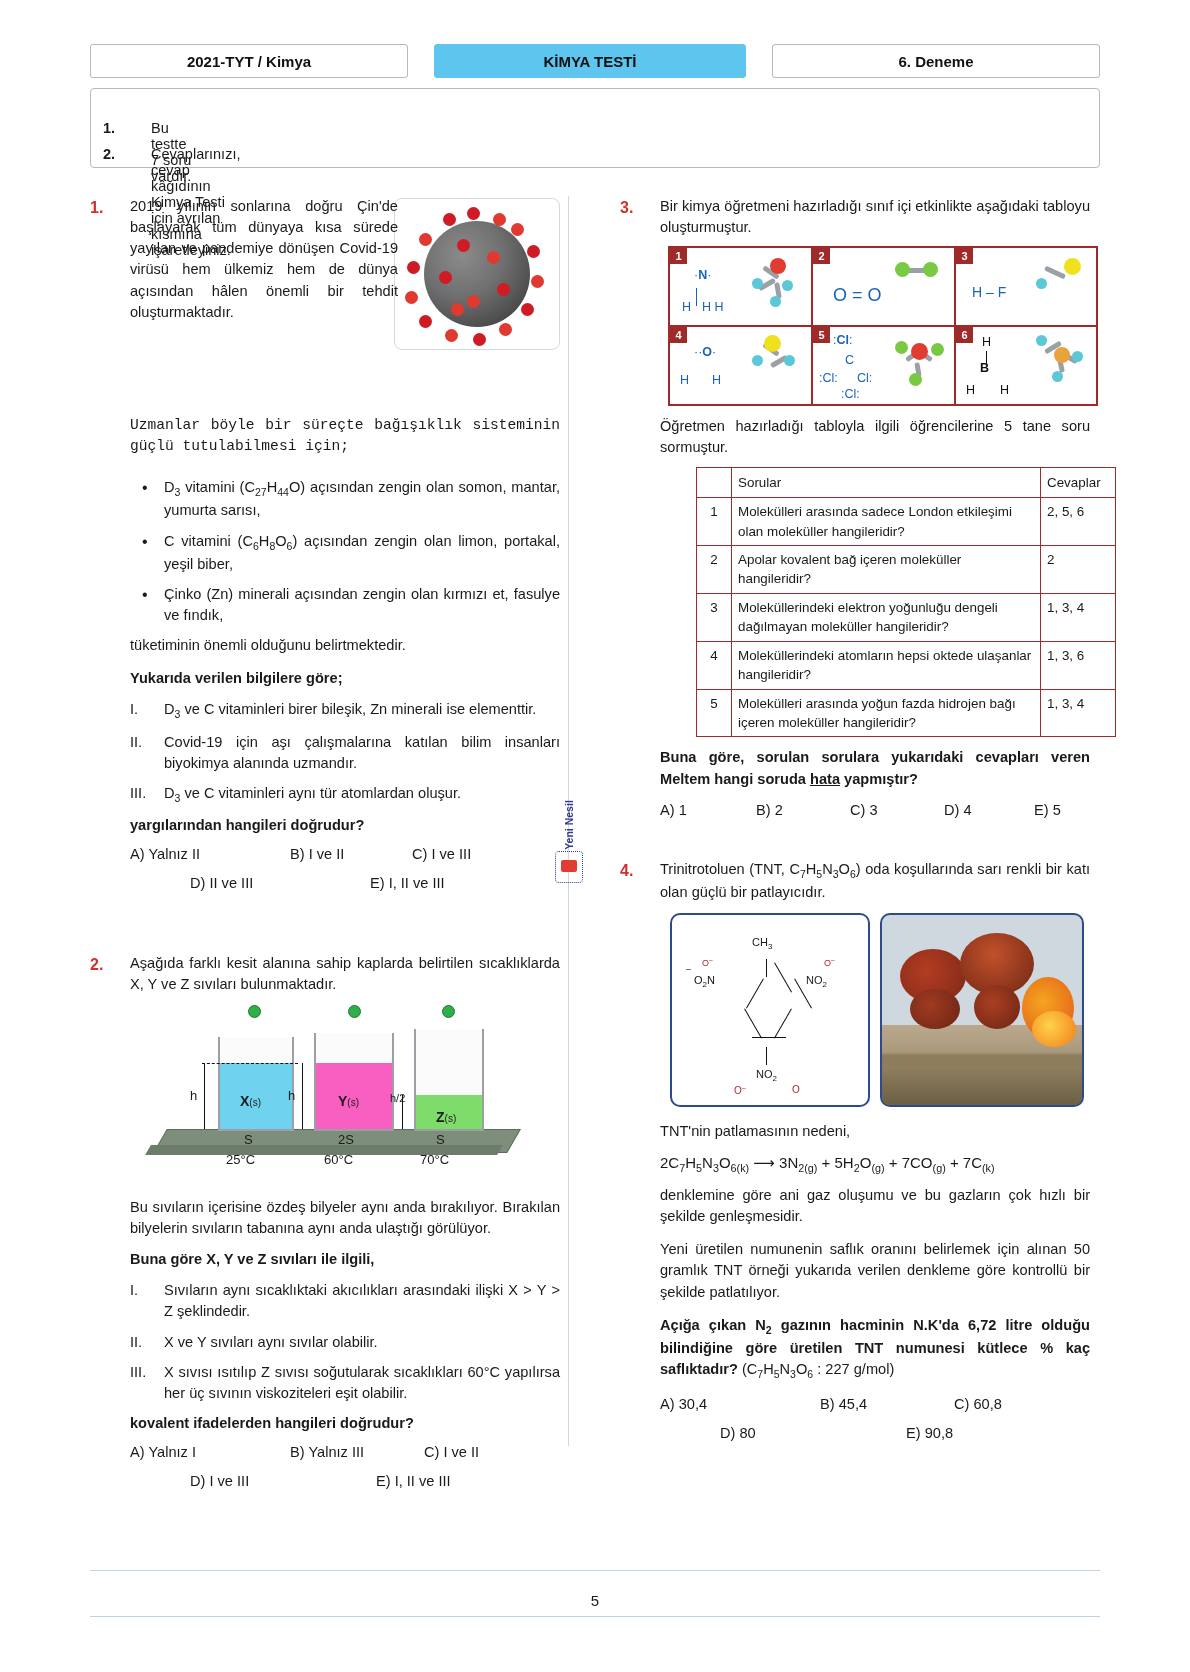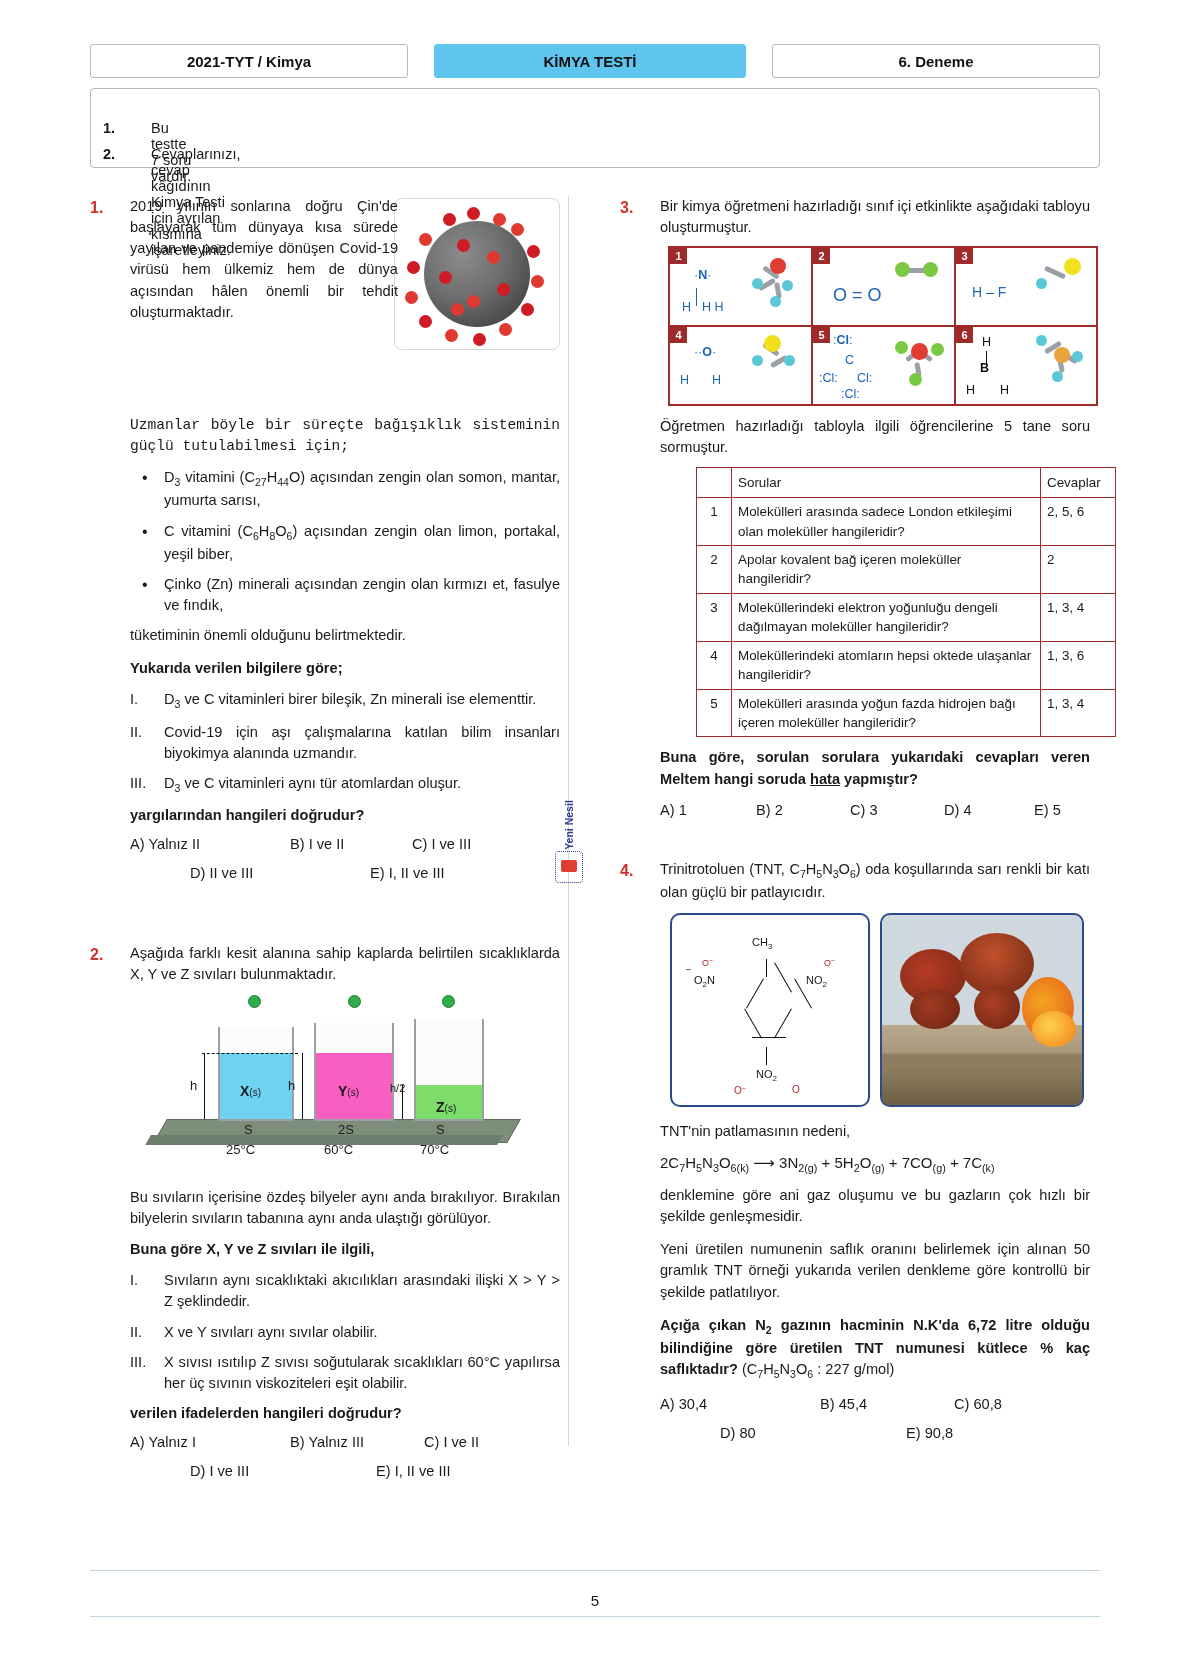--- a/index.html
+++ b/index.html
@@ -46,21 +46,21 @@
   .qbody { position:relative; margin-left:40px; }
 
   .justify { text-align:justify; }
   .bold { font-weight:bold; }
   sub { font-size:0.72em; }
   sup { font-size:0.72em; }
 
   .block { position:relative; margin-bottom:10px; }
 
   
-  ul.bul { list-style:none; margin:10px 0 4px 0; padding:0; }
+  ul.bul { list-style:none; margin:20px 0 4px 0; padding:0; }
   ul.bul li { position:relative; padding-left:34px; margin-bottom:9px; text-align:justify; }
   ul.bul li:before { content:"•"; position:absolute; left:12px; top:-1px; font-size:16px; }
 
   
   ol.rom { list-style:none; margin:6px 0 4px 0; padding:0; }
   ol.rom li { position:relative; padding-left:34px; margin-bottom:9px; text-align:justify; }
   ol.rom li .rm { position:absolute; left:0; top:0; }
 
   .opts { margin-top:8px; }
   .opt-row { display:flex; margin-bottom:8px; }
@@ -323,21 +323,21 @@
 
         <ol class="rom" style="margin-top:10px;">
           <li><span class="rm">I.</span>
             <span>Sıvıların aynı sıcaklıktaki akıcılıkları arasındaki ilişki X &gt; Y &gt; Z şeklindedir.</span></li>
           <li><span class="rm">II.</span>
             <span>X ve Y sıvıları aynı sıvılar olabilir.</span></li>
           <li><span class="rm">III.</span>
             <span>X sıvısı ısıtılıp Z sıvısı soğutularak sıcaklıkları 60°C yapılırsa her üç sıvının viskoziteleri eşit olabilir.</span></li>
         </ol>
 
-        <div class="bold" style="margin-top:8px;">verilen ifadelerden hangileri doğrudur?</div>
+        <div class="bold" style="margin-top:8px;">kovalent ifadelerden hangileri doğrudur?</div>
 
         <div class="opts">
           <div class="opt-row">
             <span class="opt" style="width:160px;">A) Yalnız I</span>
             <span class="opt" style="width:134px;">B)  Yalnız III</span>
             <span class="opt">C)  I ve II</span>
           </div>
           <div class="opt-row indent">
             <span class="opt" style="width:186px;">D)  I ve III</span>
             <span class="opt">E) I, II ve III</span>

